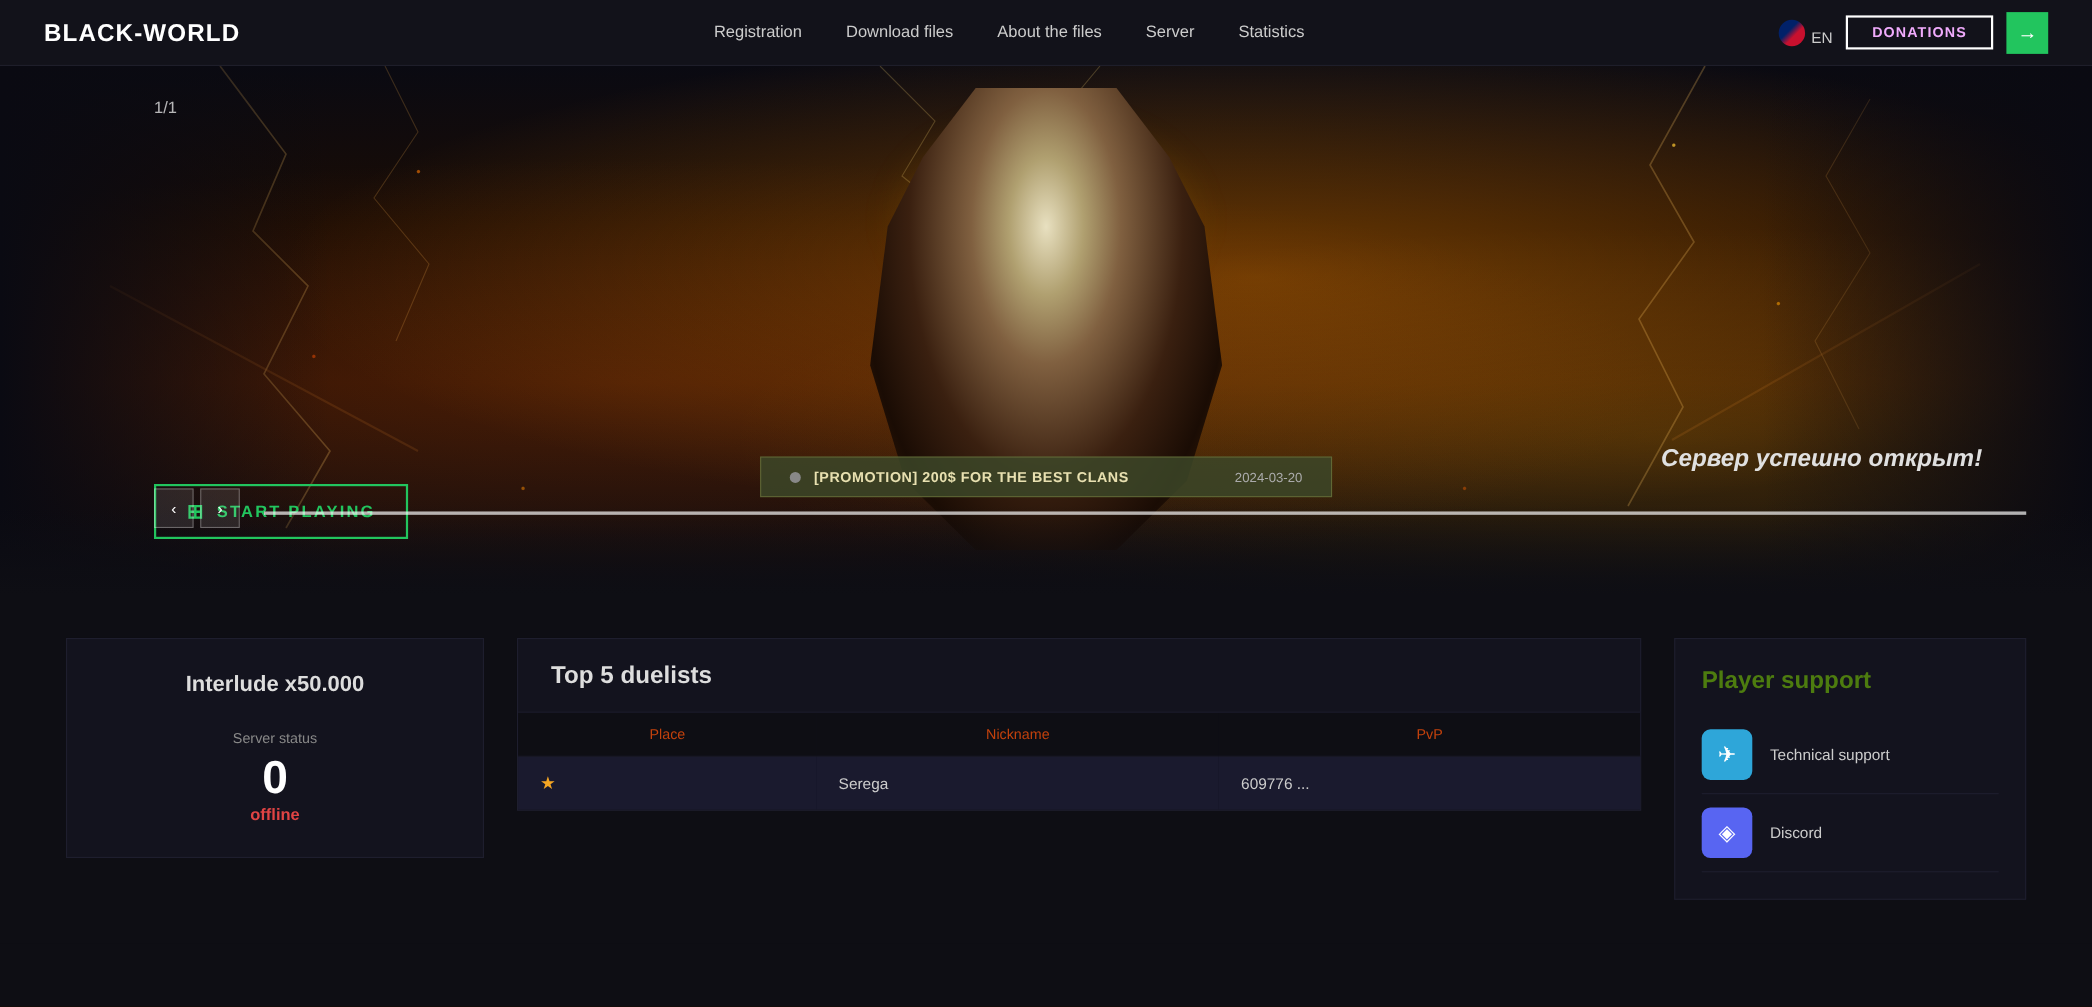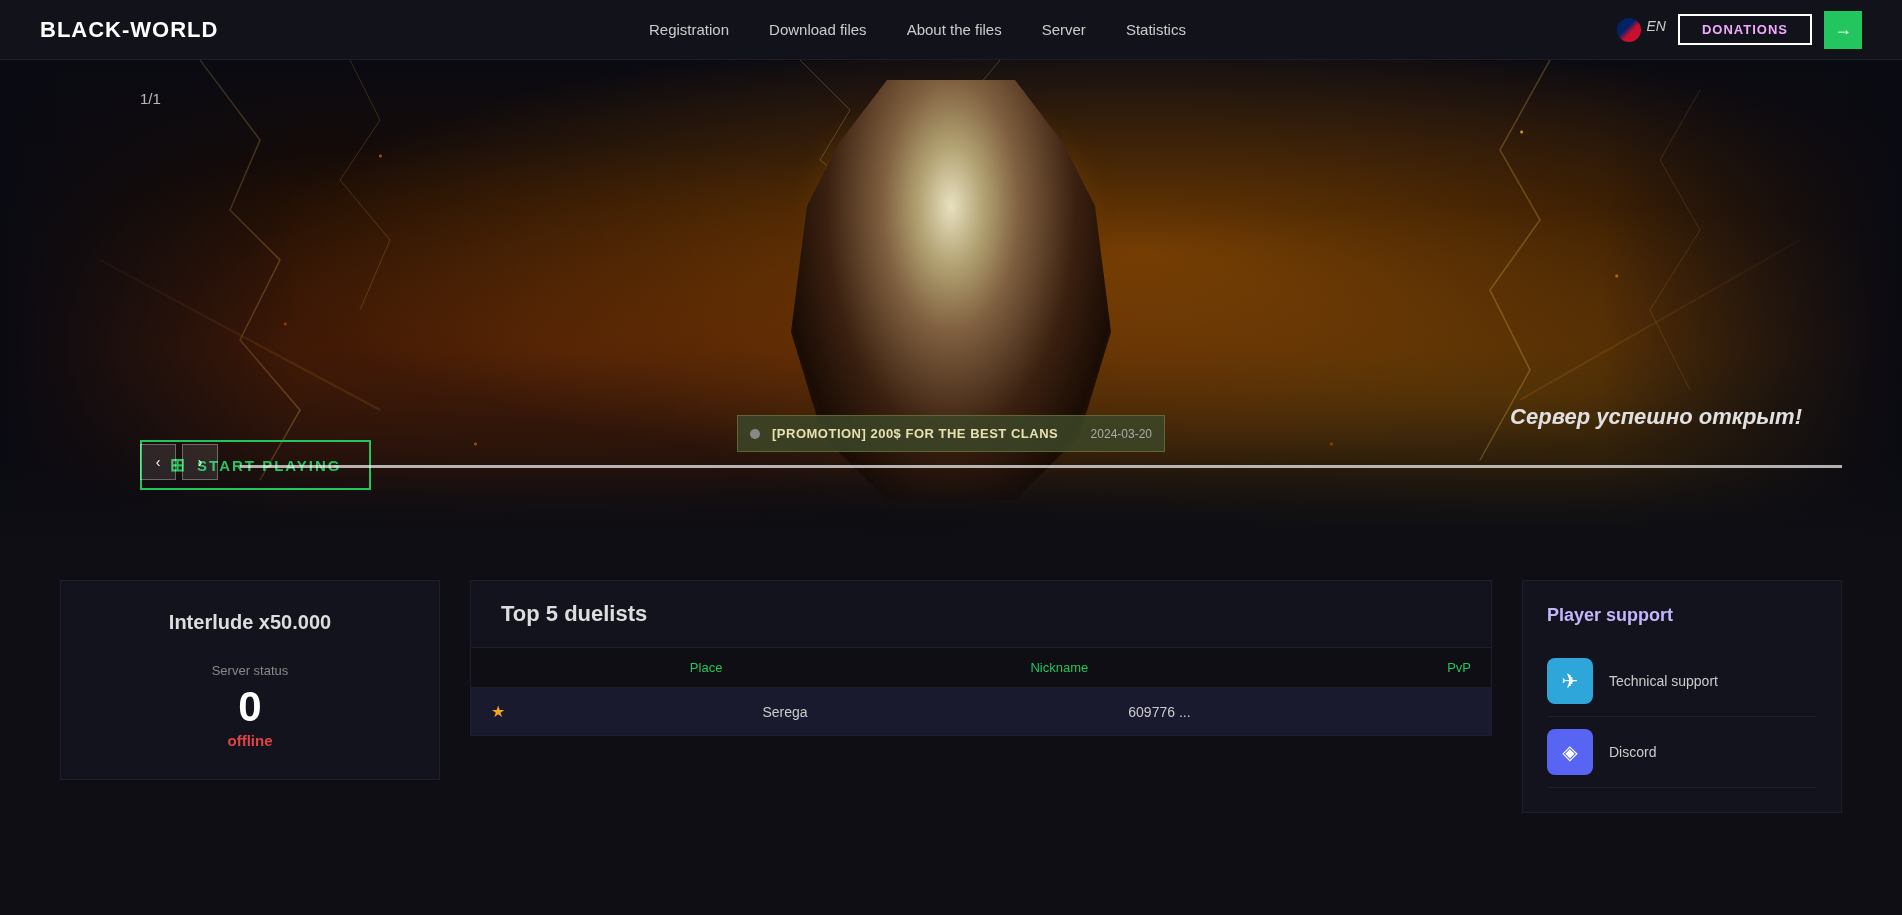--- a/index.html
+++ b/index.html
@@ -40,26 +40,25 @@
       font-size: 15px;
       cursor: pointer;
     }
     .navbar-right {
       display: flex;
       align-items: center;
       gap: 12px;
     }
     .lang-btn {
       display: flex;
-      align-items: flex-start;
+      align-items: flex-end;
       gap: 6px;
       color: #ccc;
       font-size: 14px;
       cursor: pointer;
-      font-style: italic;
     }
     .lang-flag {
       width: 24px;
       height: 24px;
       border-radius: 50%;
       background: linear-gradient(135deg, #012169 40%, #C8102E 60%);
       display: inline-block;
       position: relative;
       overflow: hidden;
     }
@@ -230,26 +229,26 @@
       width: 100%;
       background: rgba(255,255,255,0.6);
     }
 
     
     .hero-news {
       position: absolute;
       top: 355px;
       left: 50%;
       transform: translateX(-50%);
-      width: 428px;
+      width: 520px;
       background: rgba(60,70,40,0.85);
       border: 1px solid rgba(150,160,80,0.4);
       display: flex;
       align-items: center;
-      padding: 10px 12px;
+      padding: 10px 26px;
       gap: 12px;
     }
     .news-dot {
       width: 10px;
       height: 10px;
       border-radius: 50%;
       background: #888;
       flex-shrink: 0;
     }
     .news-text {
@@ -334,22 +333,22 @@
     }
     .duelists-table {
       width: 100%;
       border-collapse: collapse;
     }
     .duelists-table thead tr {
       background: #0e0e14;
     }
     .duelists-table th {
       padding: 12px 20px;
-      text-align: right;
-      color: #22c55e;
+      text-align: center;
+      color: #c2410c;
       font-size: 13px;
       font-weight: 500;
     }
     .duelists-table tbody tr {
       border-top: 1px solid #1a1a28;
     }
     .duelists-table tbody tr:first-child {
       background: #1a1a2e;
     }
     .duelists-table td {
@@ -361,23 +360,23 @@
 
     
     .support-card {
       background: #13131e;
       border: 1px solid #1e1e2e;
       padding: 24px;
       width: 320px;
       flex-shrink: 0;
     }
     .support-title {
-      font-size: 18px;
+      font-size: 22px;
       font-weight: 600;
-      color: #c4b5fd;
+      color: #4d7c0f;
       margin-bottom: 20px;
     }
     .support-item {
       display: flex;
       align-items: center;
       gap: 16px;
       padding: 12px 0;
       border-bottom: 1px solid #1e1e2e;
       cursor: pointer;
     }

